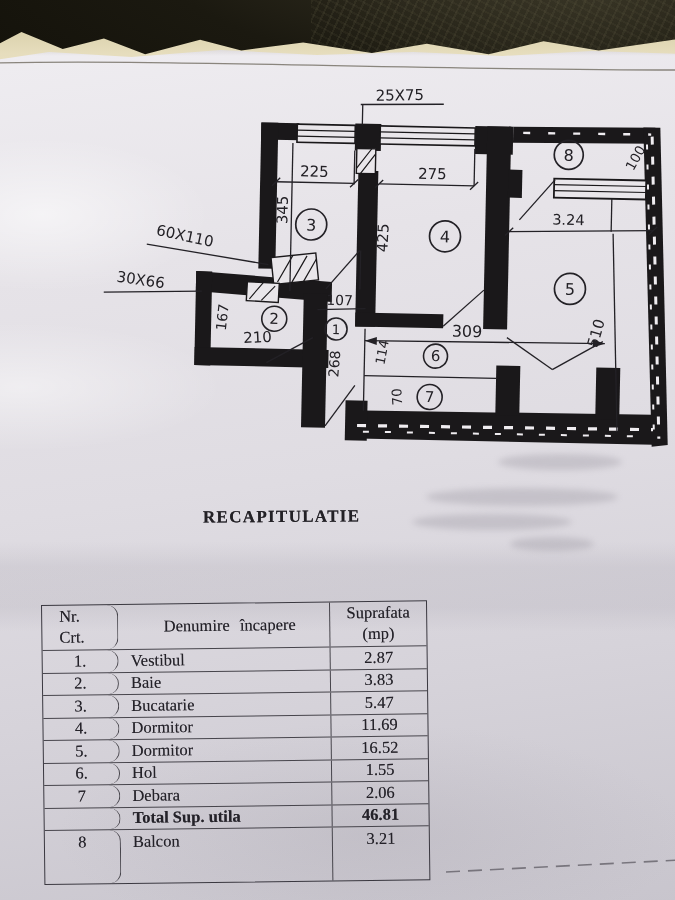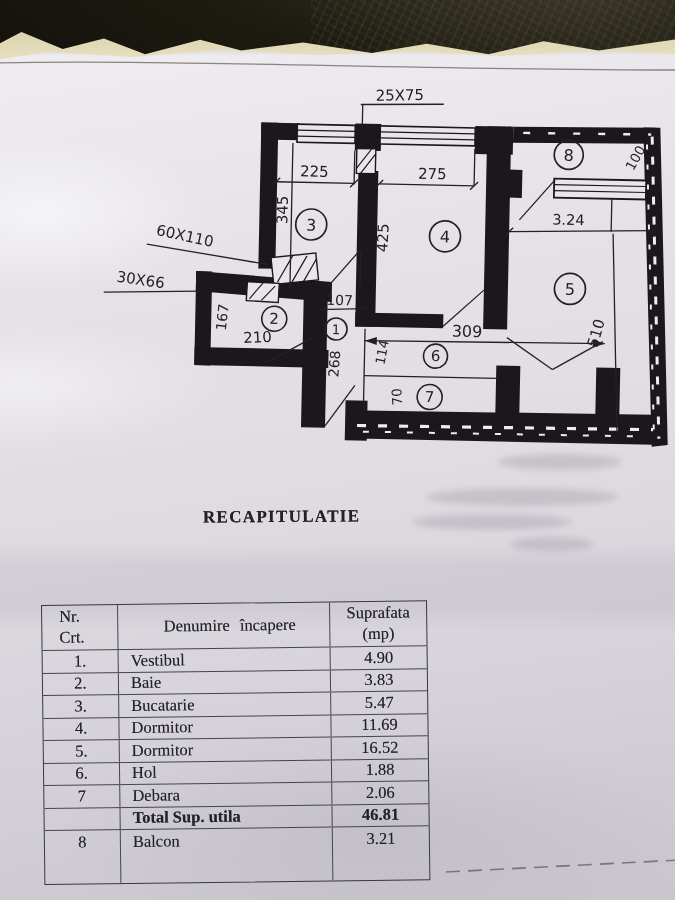--- a/index.html
+++ b/index.html
@@ -35,21 +35,21 @@
          font-family:"Liberation Serif", serif;font-size:16.5px;
          text-shadow:0 0 .5px rgba(36,34,41,.55);}
   .t-row{display:grid;grid-template-columns:76px 212px 1fr;border-bottom:1.4px solid #47454c;}
   .t-row:last-child{border-bottom:none;}
   .t-row>div{border-right:1.4px solid #47454c;display:flex;align-items:center;min-height:21.5px;}
   .t-row>div:last-child{border-right:none;}
   .hdr{height:44px;}
   .hdr .c-nr{flex-direction:column;align-items:flex-start;justify-content:center;padding-left:17px;line-height:1.25;}
   .hdr .c-name{justify-content:center;word-spacing:6px;}
   .hdr .c-area{flex-direction:column;justify-content:center;line-height:1.25;}
-  .c-nr{justify-content:center;}
+  .c-nr{justify-content:center;border-radius:11px;}
   .c-name{padding-left:12px;}
   .c-area{justify-content:center;}
   .row-total .c-name,.row-total .c-area{font-weight:700;}
   .row-balcon{height:53px;}
   .row-balcon>div{align-items:flex-start;padding-top:2px;}
 </style>
 </head>
 <body>
 
 <div class="stage">
@@ -241,21 +241,21 @@
       <div class="c-name">Denumire încapere</div>
       <div class="c-area">
         <span>Suprafata</span>
         <span>(mp)</span>
       </div>
     </div>
 
     <div class="t-row">
       <div class="c-nr">1.</div>
       <div class="c-name">Vestibul</div>
-      <div class="c-area">4.90</div>
+      <div class="c-area">2.87</div>
     </div>
     <div class="t-row">
       <div class="c-nr">2.</div>
       <div class="c-name">Baie</div>
       <div class="c-area">3.83</div>
     </div>
     <div class="t-row">
       <div class="c-nr">3.</div>
       <div class="c-name">Bucatarie</div>
       <div class="c-area">5.47</div>
@@ -266,21 +266,21 @@
       <div class="c-area">11.69</div>
     </div>
     <div class="t-row">
       <div class="c-nr">5.</div>
       <div class="c-name">Dormitor</div>
       <div class="c-area">16.52</div>
     </div>
     <div class="t-row">
       <div class="c-nr">6.</div>
       <div class="c-name">Hol</div>
-      <div class="c-area">1.88</div>
+      <div class="c-area">1.55</div>
     </div>
     <div class="t-row">
       <div class="c-nr">7</div>
       <div class="c-name">Debara</div>
       <div class="c-area">2.06</div>
     </div>
     <div class="t-row row-total">
       <div class="c-nr"></div>
       <div class="c-name">Total Sup. utila</div>
       <div class="c-area">46.81</div>

